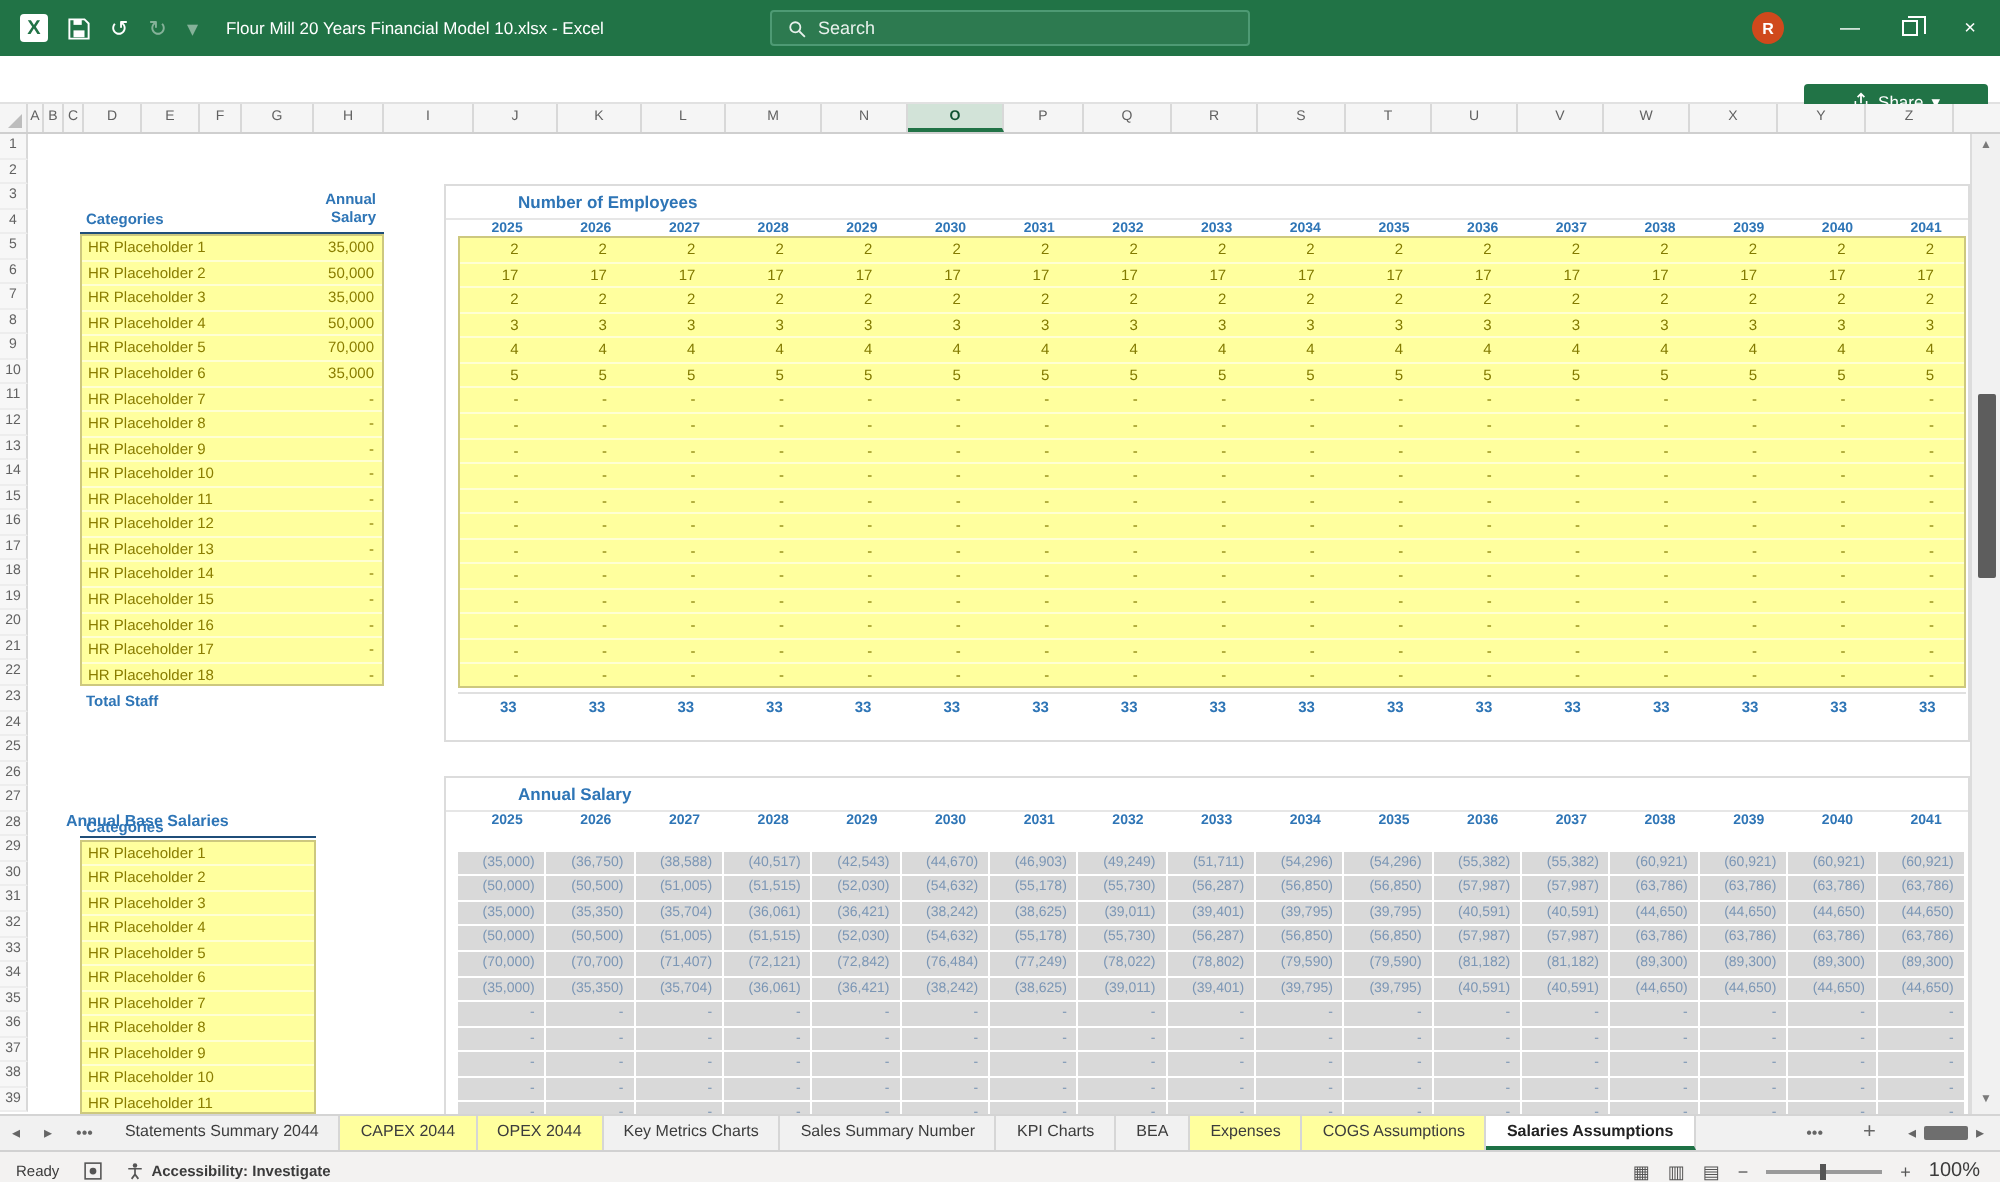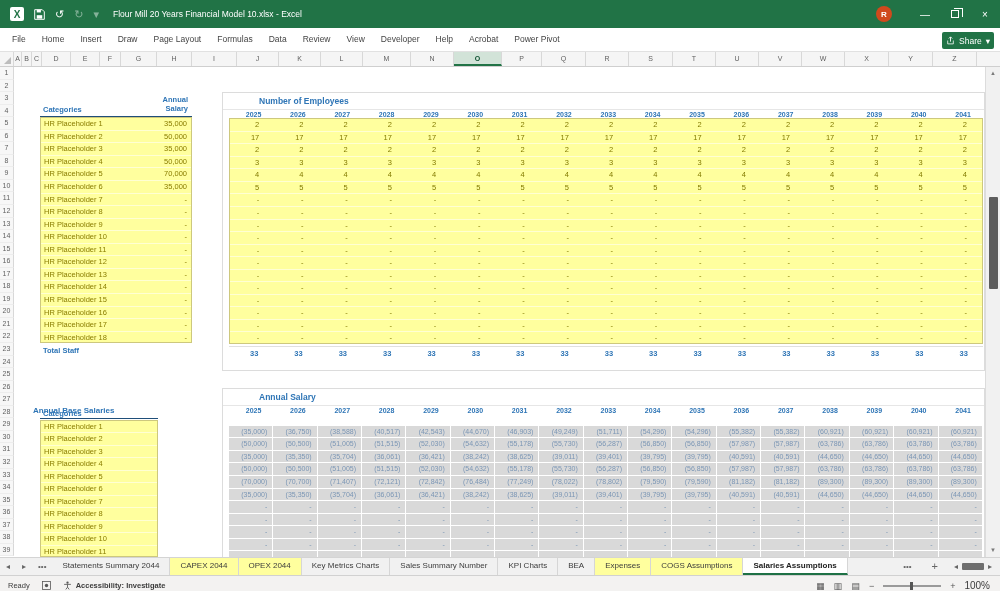--- a/index.html
+++ b/index.html
@@ -28,23 +28,23 @@
     justify-content:center; font-size:10px; color:#fff; }
   .restore-glyph { width:8px; height:8px; border:1px solid #fff; position:relative; }
   .restore-glyph:before { content:""; position:absolute; left:2px; top:-3px;
     width:8px; height:8px; border:1px solid #fff; border-bottom:none; border-left:none; }
 
   
   .ribbon { position:absolute; left:0; top:28px; width:1000px; height:24px;
     background:#fff; border-bottom:1px solid #e1e1e1; display:flex; align-items:center; }
   .rtab { font-size:8.5px; color:#444; padding:0 8px; line-height:23px; white-space:nowrap; }
   .rtab:first-child { padding-left:12px; }
-  .share-btn { position:absolute; right:6px; top:4px; height:17px; background:#217346;
+  .share-btn { position:absolute; right:6px; top:14px; height:17px; background:#217346;
     border-radius:2px; color:#fff; font-size:8.5px; display:flex; align-items:center;
-    gap:4px; padding:0 4px; }
+    gap:4px; padding:0 24px; }
 
   
   .colhdrs { position:absolute; left:0; top:52px; width:1000px; height:15px;
     background:#f5f5f5; border-bottom:1px solid #cfcfcf; display:flex; }
   .corner { width:14px; height:14px; border-right:1px solid #d8d8d8; position:relative; }
   .corner .tri { position:absolute; right:2px; bottom:2px; width:0; height:0;
     border-left:7px solid transparent; border-bottom:7px solid #bdbdbd; }
   .colcell { height:14px; font-size:7px; color:#616161; text-align:center;
     line-height:14px; border-right:1px solid #d8d8d8; }
   .colcell.sel { background:#d2e3d8; color:#0f5132; border-bottom:2px solid #217346; font-weight:bold; }
@@ -137,46 +137,38 @@
     <svg width="11" height="11" viewBox="0 0 16 16">
       <path d="M1 1h11l3 3v11H1z" fill="none" stroke="#fff" stroke-width="1.4"></path>
       <rect x="4" y="9" width="8" height="5" fill="#fff"></rect>
         <rect x="4" y="1" width="6" height="4" fill="#fff"></rect>
     </svg>
     <span class="qat-glyph">↺</span>
     <span class="qat-glyph dim">↻</span>
     <span class="qat-glyph dim">▾</span>
   </div>
   <div class="doc-title">Flour Mill 20 Years Financial Model 10.xlsx  -  Excel</div>
+  <div class="searchbox">
+    <svg width="9" height="9" viewBox="0 0 16 16">
+      <circle cx="6.5" cy="6.5" r="4.5" fill="none" stroke="#e8f1ec" stroke-width="1.6"></circle>
+      <line x1="10" y1="10" x2="15" y2="15" stroke="#e8f1ec" stroke-width="1.6"></line>
+    </svg>
+    <span class="stext">Search</span>
+  </div>
   <div class="tb-right">
     <div class="avatar">R</div>
     <div class="winbtn">—</div>
     <div class="winbtn">
         <span class="restore-glyph"></span>
       </div>
     <div class="winbtn">×</div>
   </div>
 </div>
 
 <div class="ribbon">
-  <div id="ribbon-tabs" style="display:flex;">
-      <div class="rtab">File</div>
-      <div class="rtab">Home</div>
-      <div class="rtab">Insert</div>
-      <div class="rtab">Draw</div>
-      <div class="rtab">Page Layout</div>
-      <div class="rtab">Formulas</div>
-      <div class="rtab">Data</div>
-      <div class="rtab">Review</div>
-      <div class="rtab">View</div>
-      <div class="rtab">Developer</div>
-      <div class="rtab">Help</div>
-      <div class="rtab">Acrobat</div>
-      <div class="rtab">Power Pivot</div>
-    </div>
   <div class="share-btn">
     <svg width="9" height="9" viewBox="0 0 16 16">
       <path d="M8 10V2M5 4.5L8 1.5l3 3" stroke="#fff" stroke-width="1.6" fill="none"></path>
       <path d="M3 8v6h10V8" stroke="#fff" stroke-width="1.4" fill="none"></path>
     </svg>
     <span>Share</span>
     <span>▾</span>
   </div>
 </div>
 

